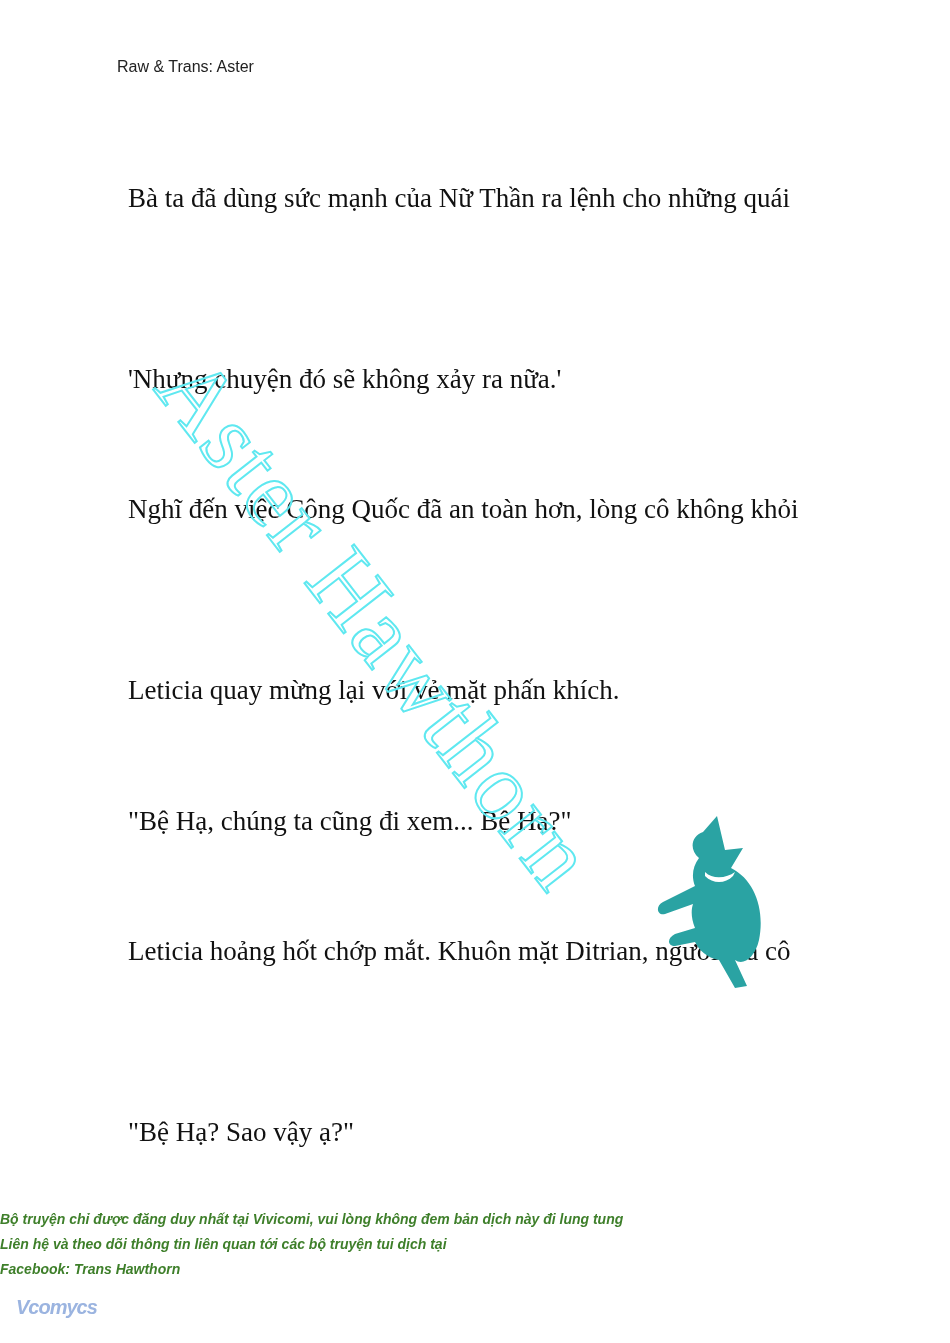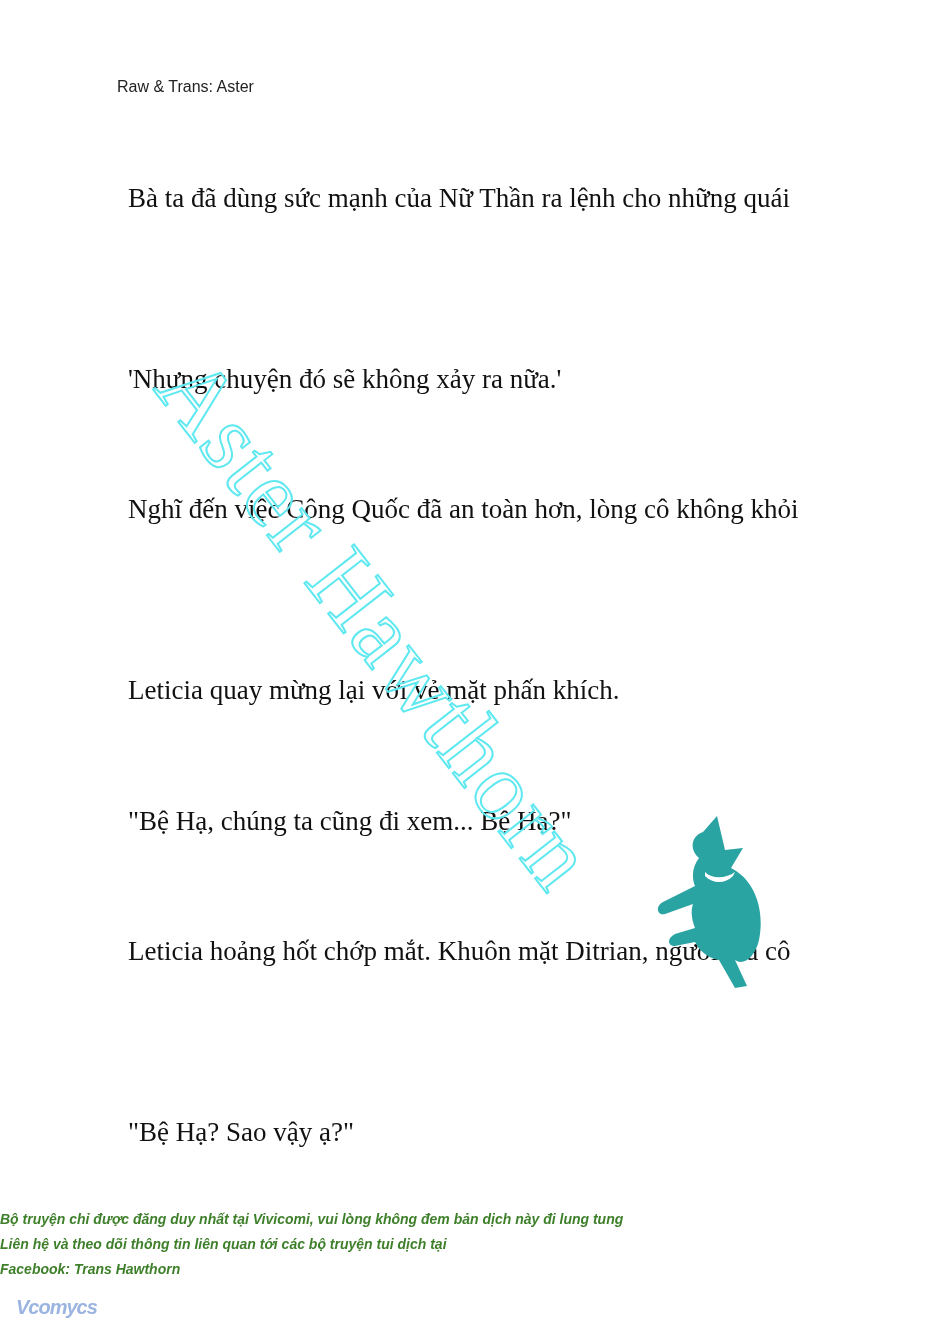--- a/index.html
+++ b/index.html
@@ -1,17 +1,17 @@
 <!DOCTYPE html>
 <html><head>
   <meta charset="utf-8">
   <style>
     html, body { margin: 0; padding: 0; }
     body { width: 950px; height: 1343px; background: #ffffff; position: relative; overflow: hidden; }
-    .header { position: absolute; left: 117px; top: 58px; font-family: "Liberation Sans", sans-serif; font-size: 16px; color: #222; margin-top: 20px; }
+    .header { position: absolute; left: 117px; top: 58px; font-family: "Liberation Sans", sans-serif; font-size: 16px; color: #222; }
     .para { position: absolute; left: 116px; font-family: "Liberation Serif", serif; font-size: 27px; color: #111; line-height: 53px; white-space: nowrap; margin-left: 12px; }
     .watermark { position: absolute; left: 150px; top: 340px; font-family: "Liberation Serif", serif; font-size: 96px; color: transparent; -webkit-text-stroke: 2px #5fe8f0; transform-origin: left top; transform: rotate(52deg) translate(40px,-60px); white-space: nowrap; letter-spacing: 2px; pointer-events: none; }
     .cat { position: absolute; left: 655px; top: 810px; width: 120px; height: 180px; }
     .footer { position: absolute; left: 0; width: 950px; text-align: left; font-family: "Liberation Sans", sans-serif; font-style: italic; font-weight: bold; font-size: 14px; color: #3e7f2a; }
     .logo { position: absolute; left: 16px; top: 1296px; font-family: "Liberation Sans", sans-serif; font-style: italic; font-weight: bold; font-size: 20px; color: #9bb4e0; letter-spacing: -1px; }
   </style>
 </head>
 <body>
 
 <div class="header">Raw &amp; Trans: Aster</div>

